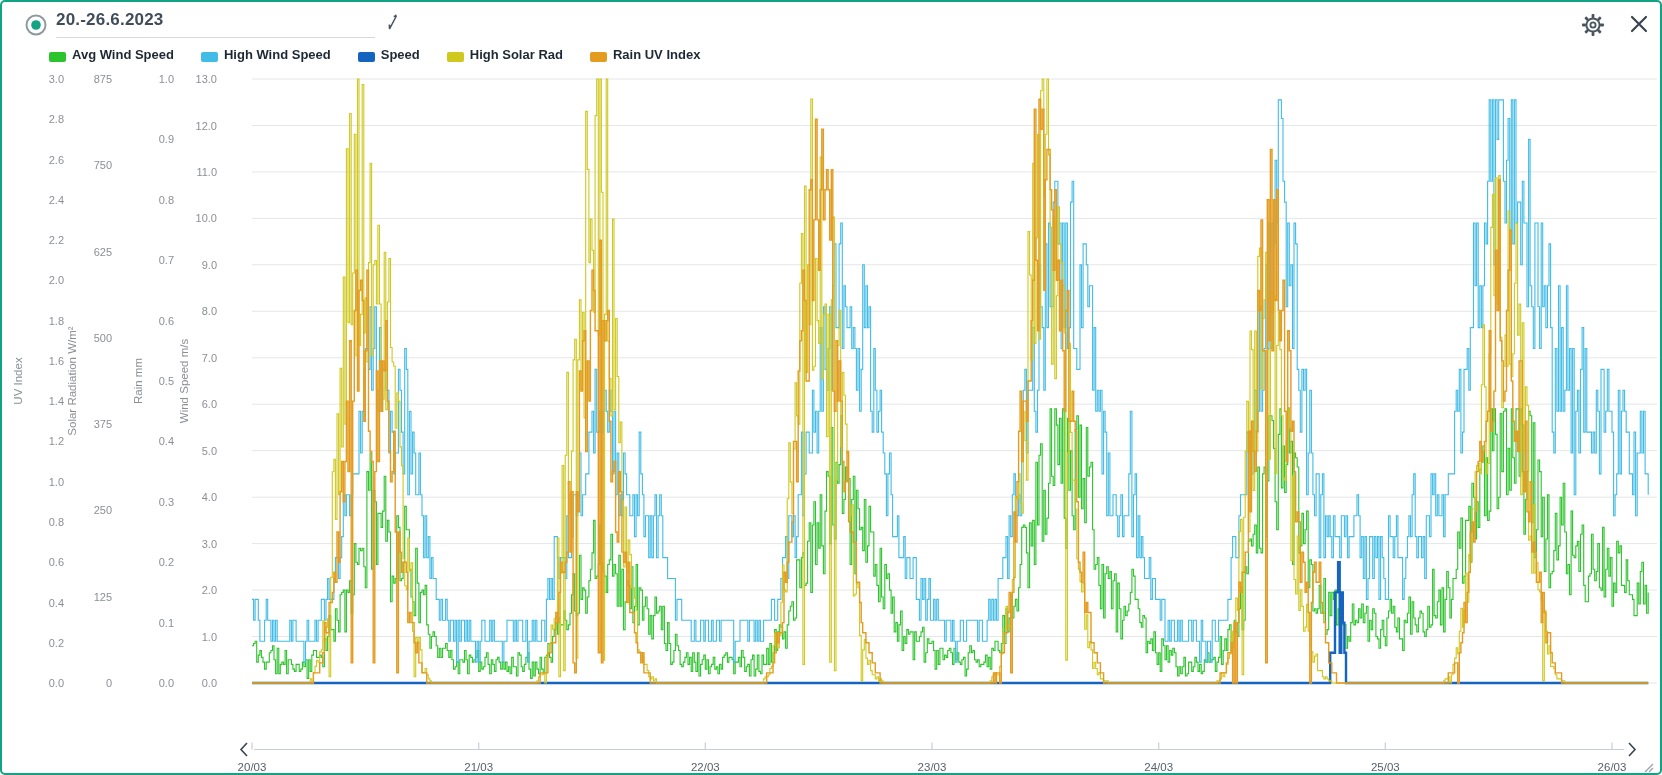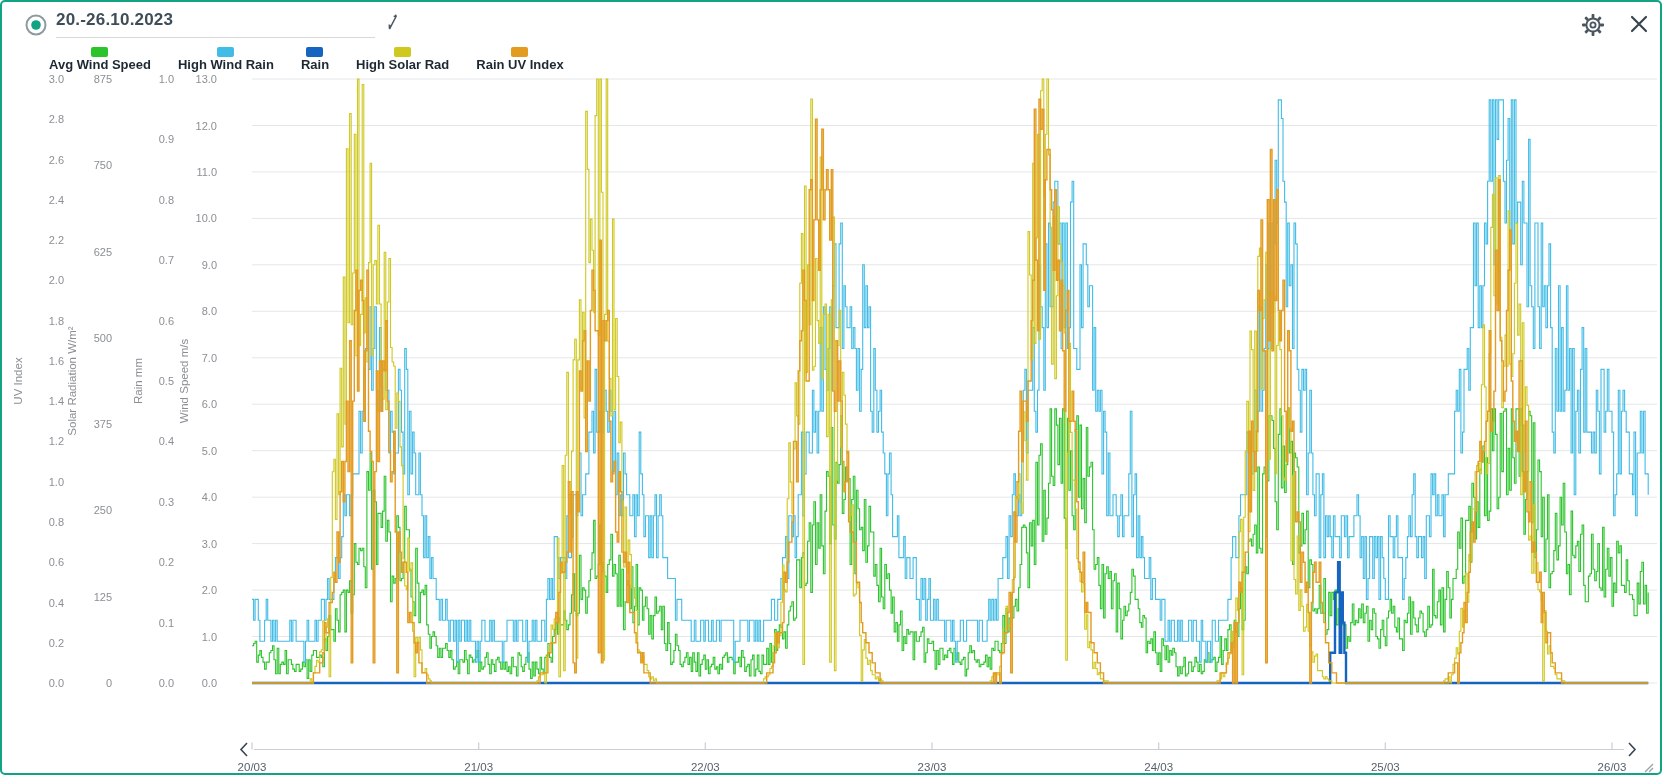--- a/index.html
+++ b/index.html
@@ -4,38 +4,38 @@
 <style>
   html,body{margin:0;padding:0;background:#fff;font-family:"Liberation Sans",sans-serif;}
   .window{position:relative;width:1658px;height:771px;border:2px solid #12A384;border-radius:5px;background:#fff;overflow:hidden;box-sizing:content-box;}
   .hdr-radio{position:absolute;left:22px;top:11px;}
   .title-wrap{position:absolute;left:54px;top:8px;width:319px;border-bottom:1px solid #d8d8d8;padding-bottom:7px;}
   .title{font-size:17px;font-weight:600;color:#3f4d59;letter-spacing:.2px;}
   .pencil{position:absolute;left:379px;top:10px;}
   .gear{position:absolute;left:1578px;top:10px;cursor:pointer;}
   .closex{position:absolute;left:1627px;top:12px;cursor:pointer;}
   .legend{position:absolute;left:47px;top:45px;display:flex;gap:27px;align-items:center;}
-  .legend-item{display:flex;align-items:center;cursor:pointer;flex-direction:column;}
+  .legend-item{display:flex;align-items:flex-end;gap:6px;cursor:pointer;}
   .legend-item .swatch{width:17px;height:10px;border-radius:2px;display:inline-block;}
   .legend-item .lbl{font-size:13px;font-weight:600;color:#1d2833;}
   #chart-svg{position:absolute;left:0;top:0;}
   text{font-family:"Liberation Sans",sans-serif;}
 </style>
 </head>
 <body>
 
 <div class="window">
 
   <svg class="hdr-radio" width="24" height="24">
     <circle cx="12" cy="12" r="9.5" fill="#fff" stroke="#8e9aa0" stroke-width="2"></circle>
     <circle cx="12" cy="12" r="4.8" fill="#12A384"></circle>
   </svg>
 
   <div class="title-wrap">
-    <span class="title">20.-26.10.2023</span>
+    <span class="title">20.-26.6.2023</span>
   </div>
 
   <svg class="pencil" width="20" height="22">
     <path d="M9.5 17.5 L14.5 3.5 M9.5 17.5 L10.6 13.2 M9.5 17.5 L8.6 13.0 M14.5 3.5 l-2.6 1 M14.5 3.5 l-1.2-0.9" transform="rotate(8 12 10)" fill="none" stroke="#4a5560" stroke-width="1.4"></path>
   </svg>
 
   <svg class="gear" width="26" height="26">
     <g fill="#4a5560">
       <g>
           <rect x="11.6" y="2" width="2.8" height="4" rx="0.8"></rect>
@@ -71,25 +71,25 @@
     <path d="M3 3 L17 17 M17 3 L3 17" stroke="#39464f" stroke-width="2.2" stroke-linecap="round"></path>
   </svg>
 
   <div class="legend" id="legend">
       <div class="legend-item">
         <span class="swatch" style="background: rgb(44, 196, 44);"></span>
         <span class="lbl">Avg Wind Speed</span>
       </div>
       <div class="legend-item">
         <span class="swatch" style="background: rgb(65, 188, 230);"></span>
-        <span class="lbl">High Wind Rain</span>
+        <span class="lbl">High Wind Speed</span>
       </div>
       <div class="legend-item">
         <span class="swatch" style="background: rgb(21, 101, 192);"></span>
-        <span class="lbl">Rain</span>
+        <span class="lbl">Speed</span>
       </div>
       <div class="legend-item">
         <span class="swatch" style="background: rgb(207, 200, 31);"></span>
         <span class="lbl">High Solar Rad</span>
       </div>
       <div class="legend-item">
         <span class="swatch" style="background: rgb(227, 155, 32);"></span>
         <span class="lbl">Rain UV Index</span>
       </div>
     </div>

